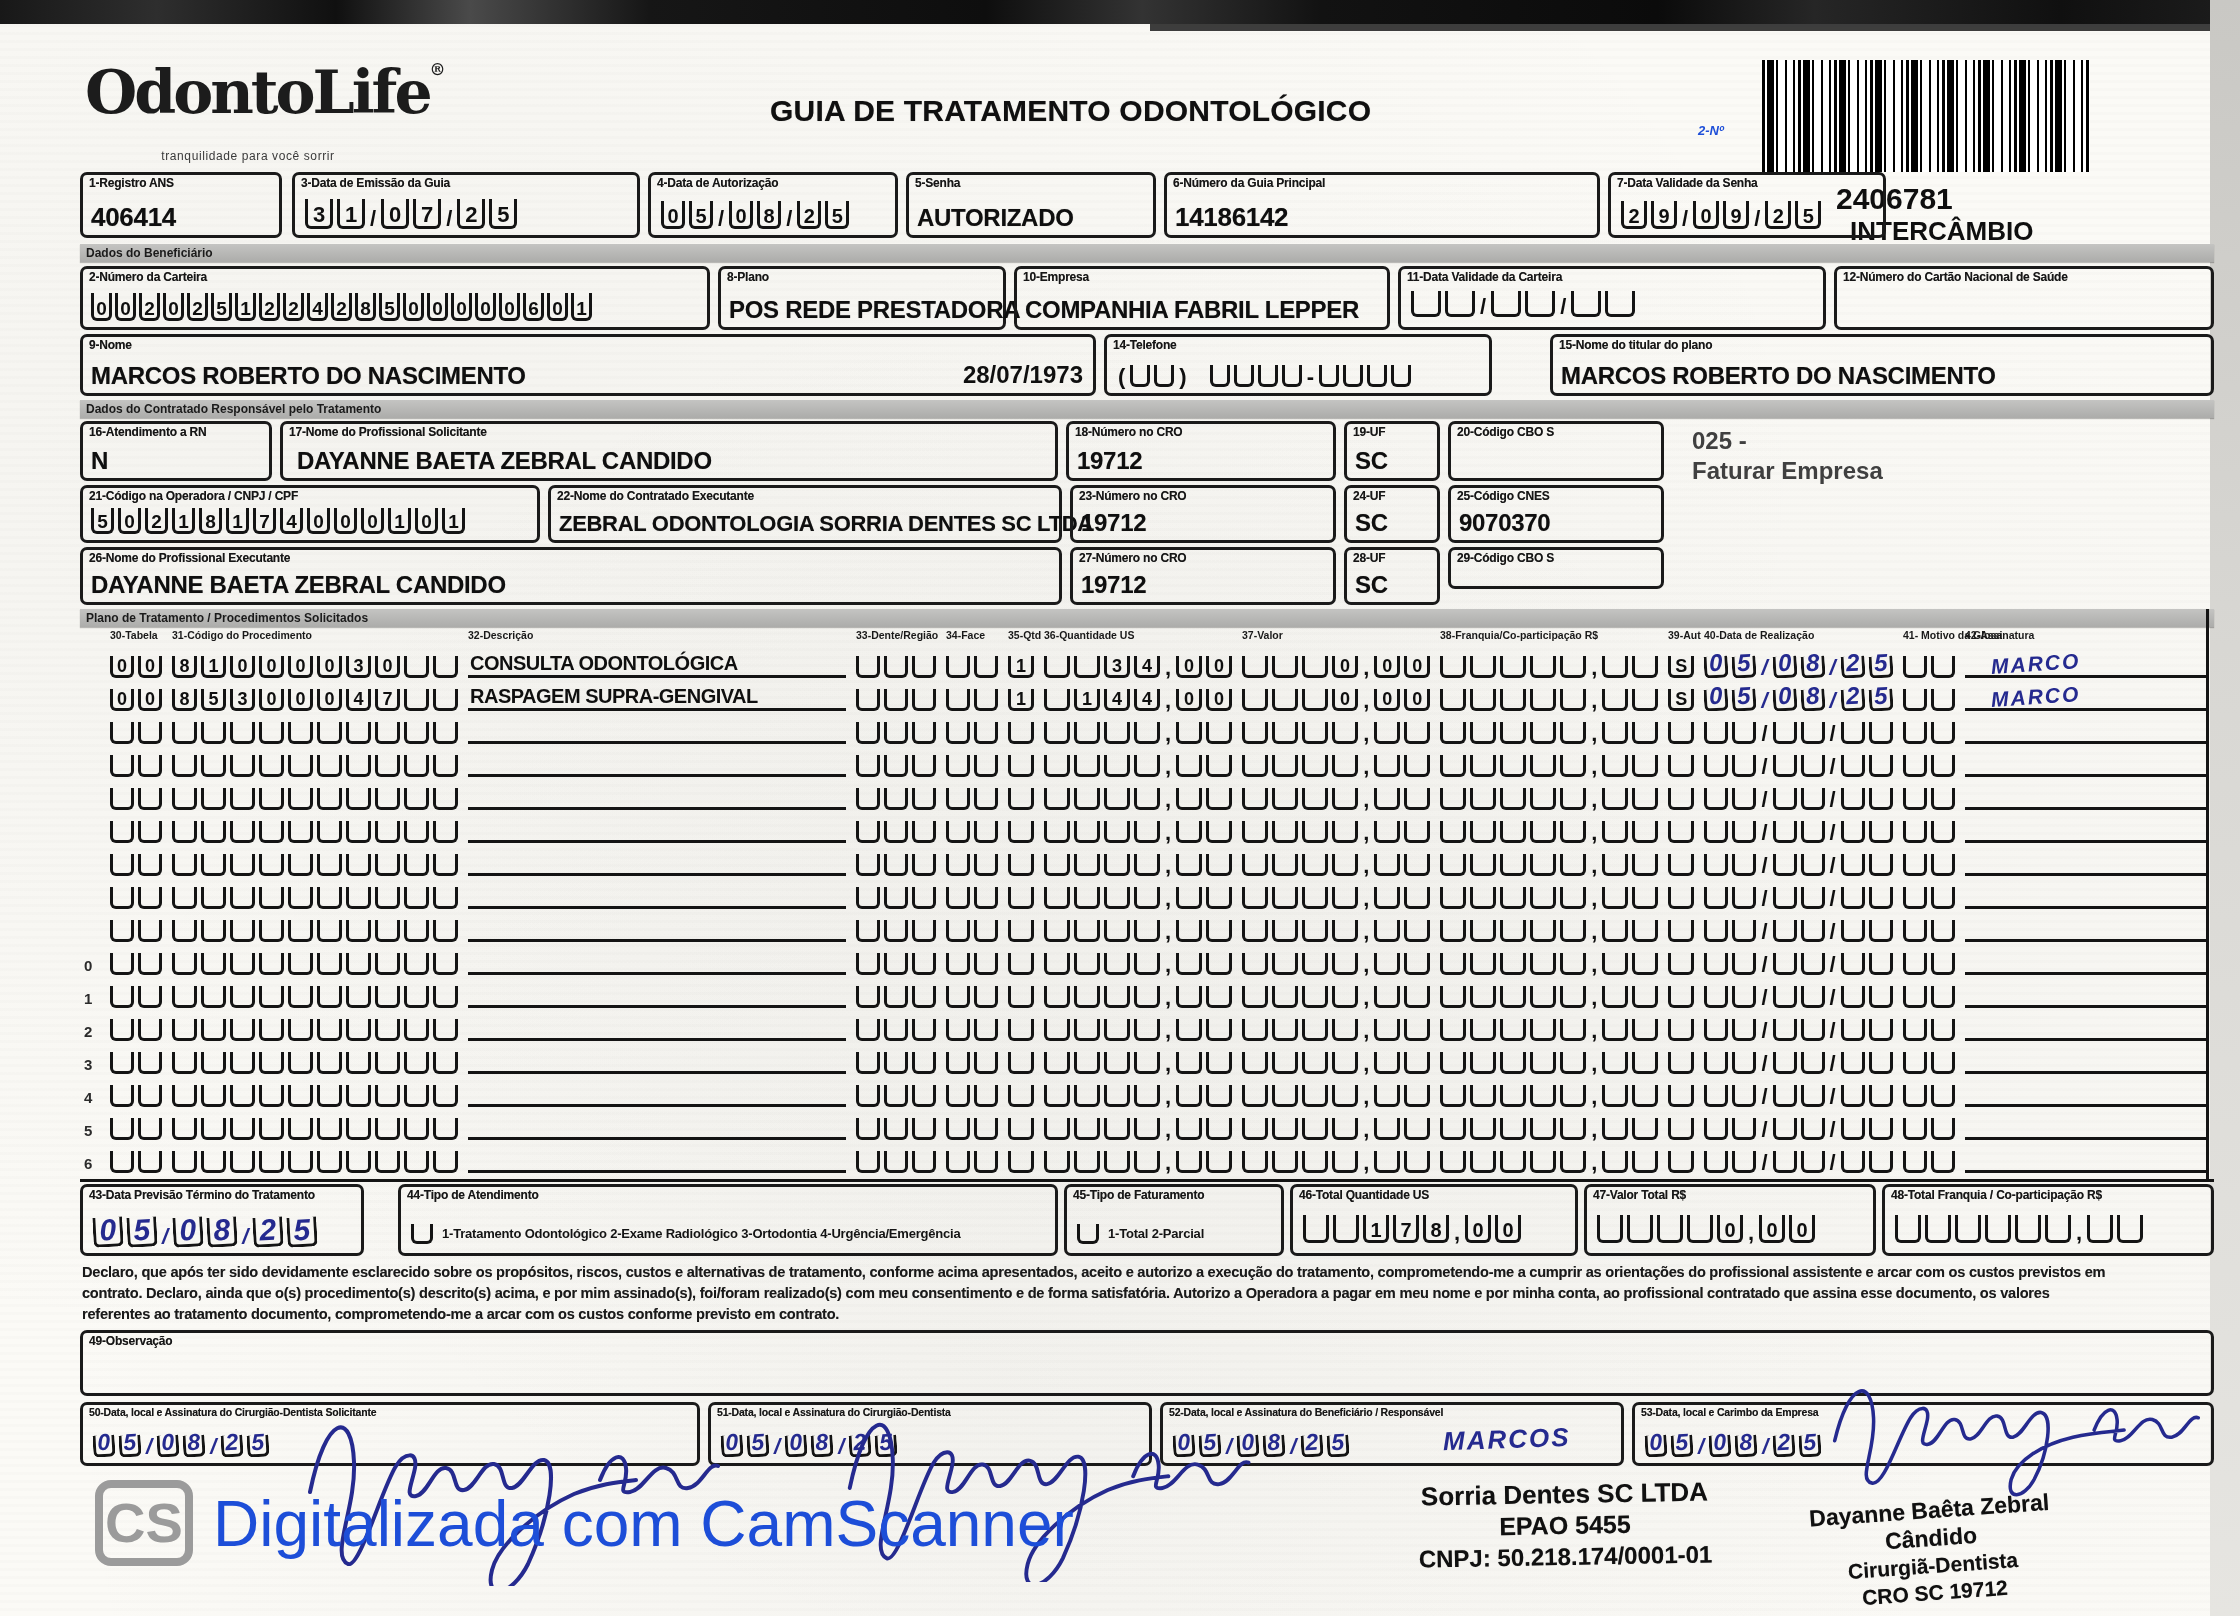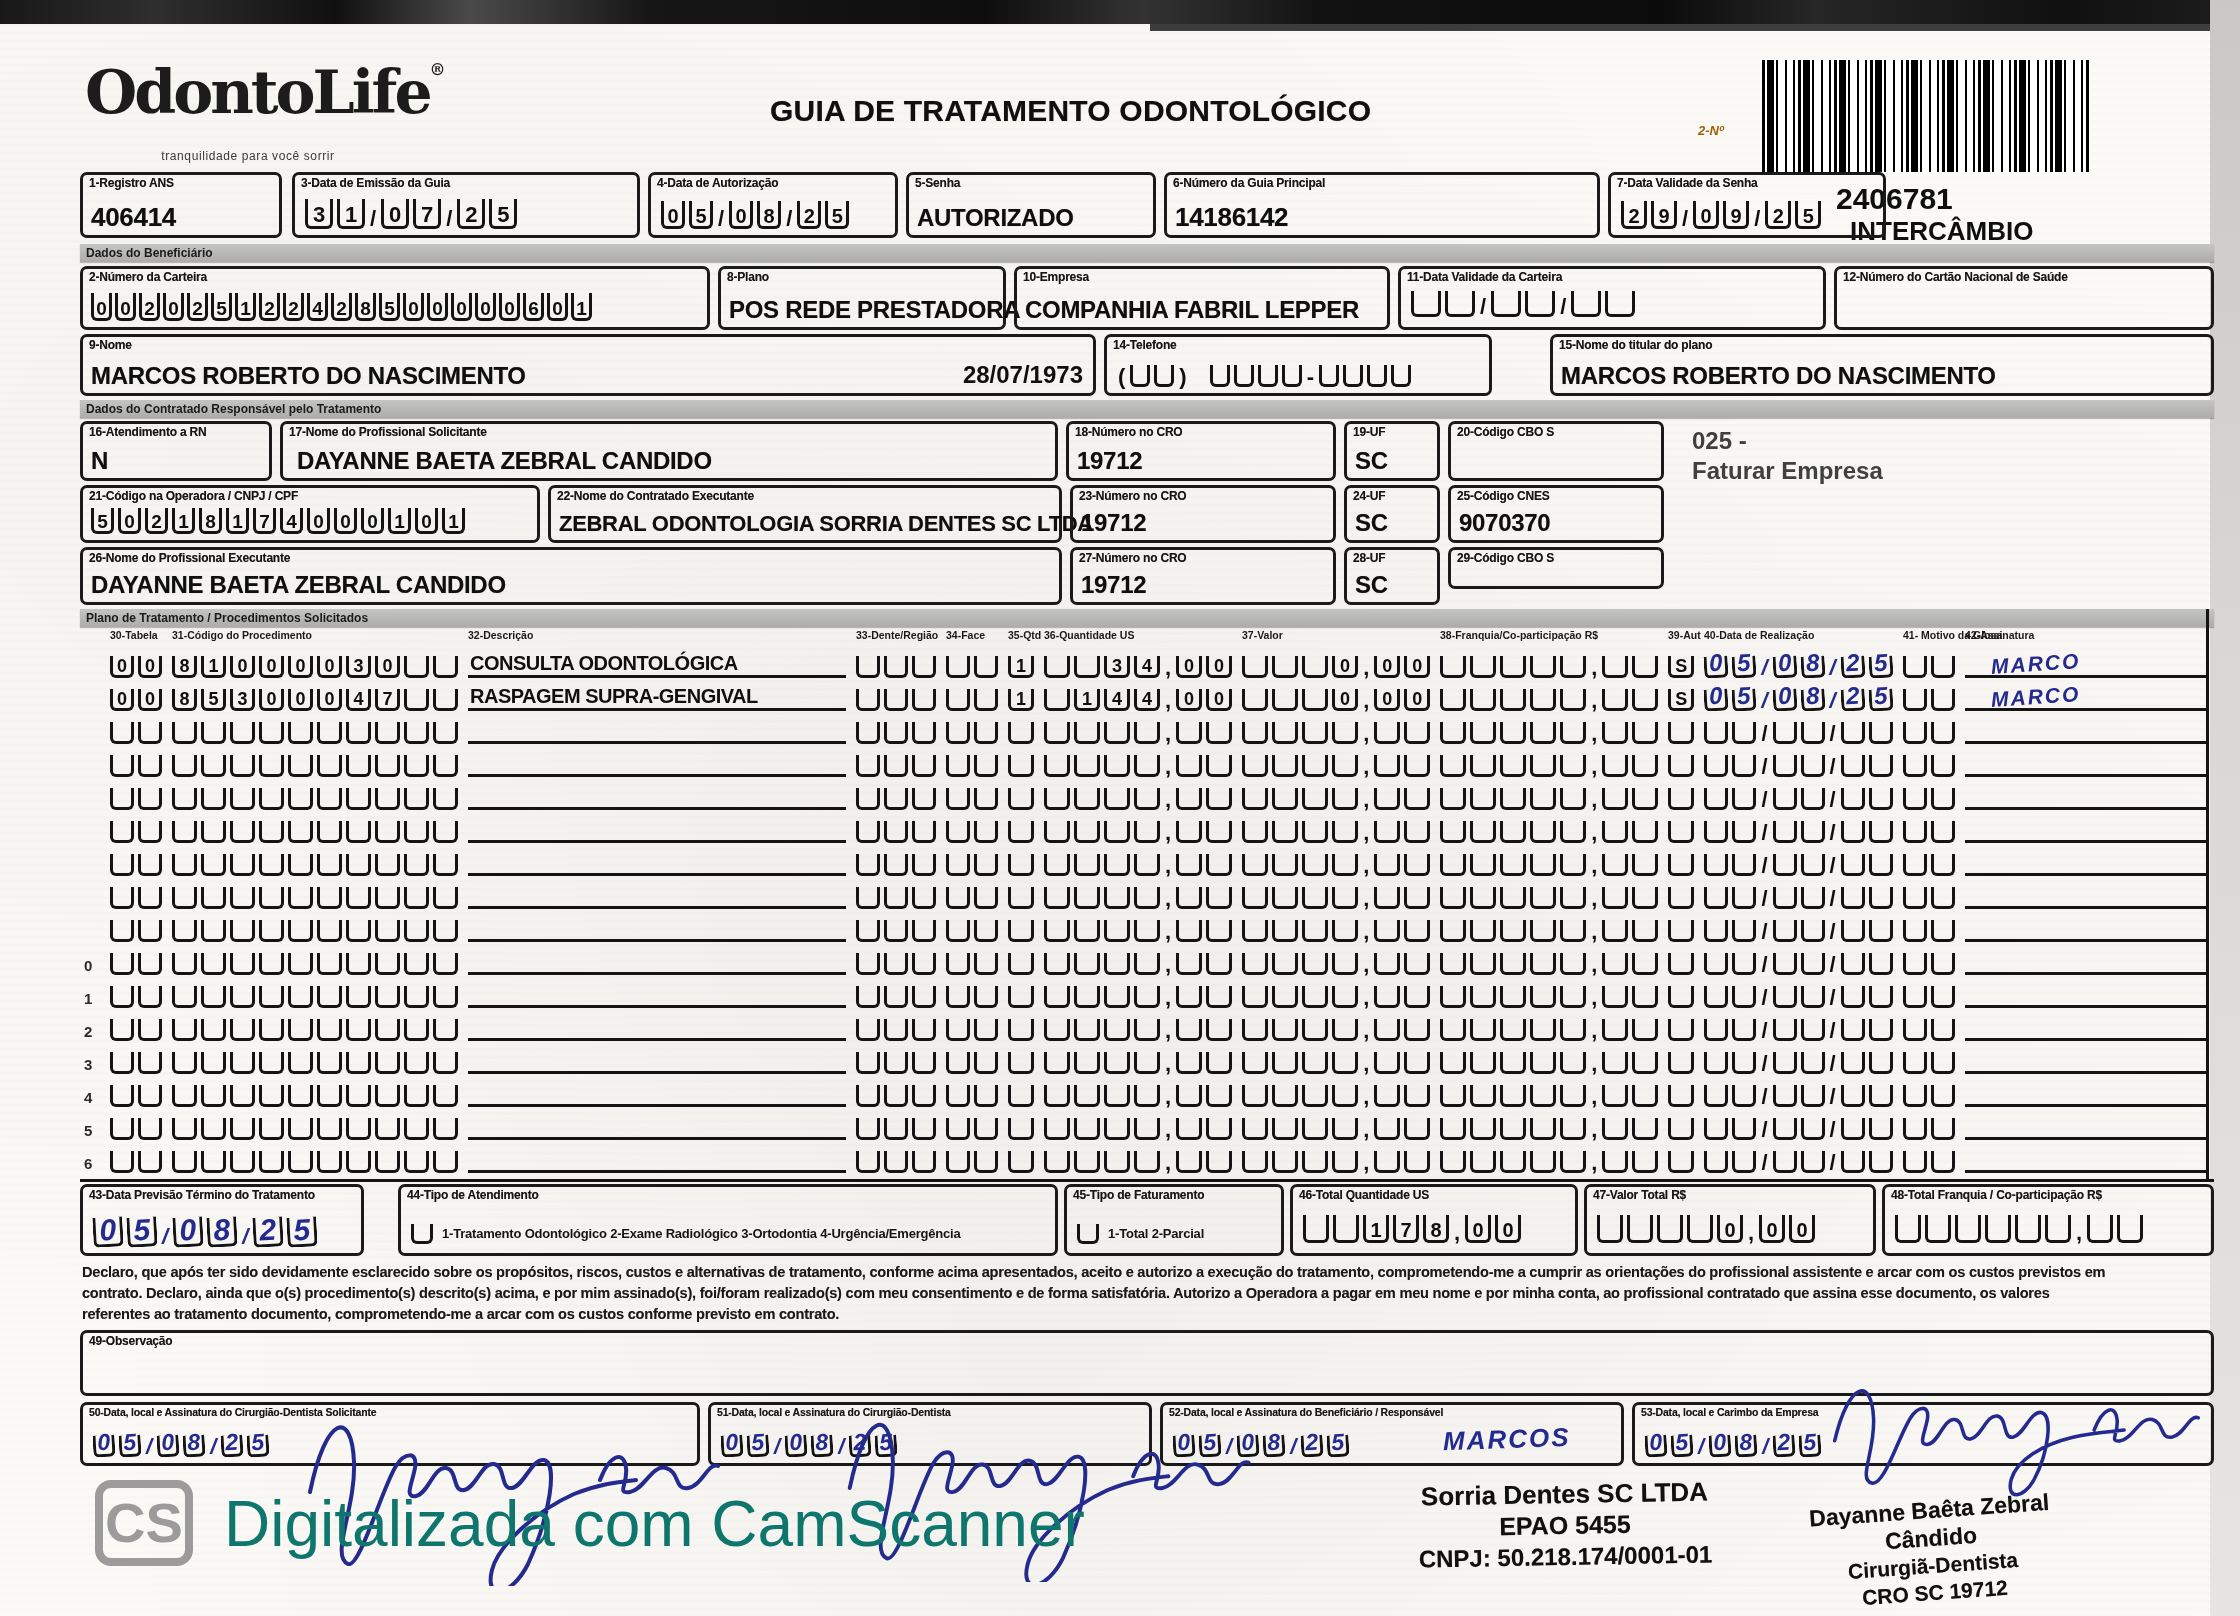--- a/index.html
+++ b/index.html
@@ -70,28 +70,28 @@
   .stamp div{text-shadow:0 0 .7px rgba(0,0,0,.4)}
   .stamp .l1{font:700 26px/32px "Liberation Sans",sans-serif}
   .stamp .l2{font:700 25px/31px "Liberation Sans",sans-serif}
   .stamp .l3{font:700 24px/32px "Liberation Sans",sans-serif}
   .stamp.small .l1{font:700 23px/28px "Liberation Sans",sans-serif}
   .stamp.small .l2{font:700 21px/27px "Liberation Sans",sans-serif}
   .stamp.small .l3{font:700 21px/27px "Liberation Sans",sans-serif}
 
   .wm-cs{position:absolute;left:95px;top:1480px;width:98px;height:86px;border:8px solid #9b9b9b;border-radius:16px;
     display:flex;align-items:center;justify-content:center;font:700 56px/1 "Liberation Sans",sans-serif;color:#9b9b9b;box-sizing:border-box}
-  .wm-text{position:absolute;left:224px;top:1492px;font:400 64px/1 "Liberation Sans",sans-serif;color:#0f766e;letter-spacing:0}
+  .wm-text{position:absolute;left:213px;top:1492px;font:400 64px/1 "Liberation Sans",sans-serif;color:#1d4ed8;letter-spacing:0}
 
   .logo{position:absolute;left:85px;top:62px;font:700 60px/1 "DejaVu Serif",serif;color:#1c1c1c;letter-spacing:-3px}
   .logo sup{font-size:16px;vertical-align:38px}
   .tagline{position:absolute;left:128px;top:150px;width:240px;text-align:center;
     font:400 12px/1 "Liberation Sans",sans-serif;color:#3a3a3a;letter-spacing:.6px}
   .title{position:absolute;left:770px;top:96px;font:700 30px/1 "Liberation Sans",sans-serif;color:#101010;letter-spacing:.2px;text-shadow:0 0 .8px rgba(0,0,0,.4)}
-  .bclabel{position:absolute;left:1698px;top:124px;font:italic 700 13px/1 "Liberation Sans",sans-serif;color:#a16207}
+  .bclabel{position:absolute;left:1698px;top:124px;font:italic 700 13px/1 "Liberation Sans",sans-serif;color:#1d4ed8}
   .barcode{position:absolute;left:1762px;top:60px;width:328px;height:112px;
     background:repeating-linear-gradient(90deg,#000 0 3px,#fff 3px 5px,#000 5px 12px,#fff 12px 14px,#000 14px 16px,#fff 16px 23px,#000 23px 25px,#fff 25px 31px,#000 31px 33px,#fff 33px 36px)}
   .gnum{position:absolute;left:1836px;top:184px;font:700 30px/1 "Liberation Sans",sans-serif;color:#0f0f0f}
   .gtype{position:absolute;left:1850px;top:218px;font:700 26px/1 "Liberation Sans",sans-serif;color:#0f0f0f}
 </style>
 </head>
 <body>
 
 <div class="paper"></div>
 <div class="scan-top"></div>

